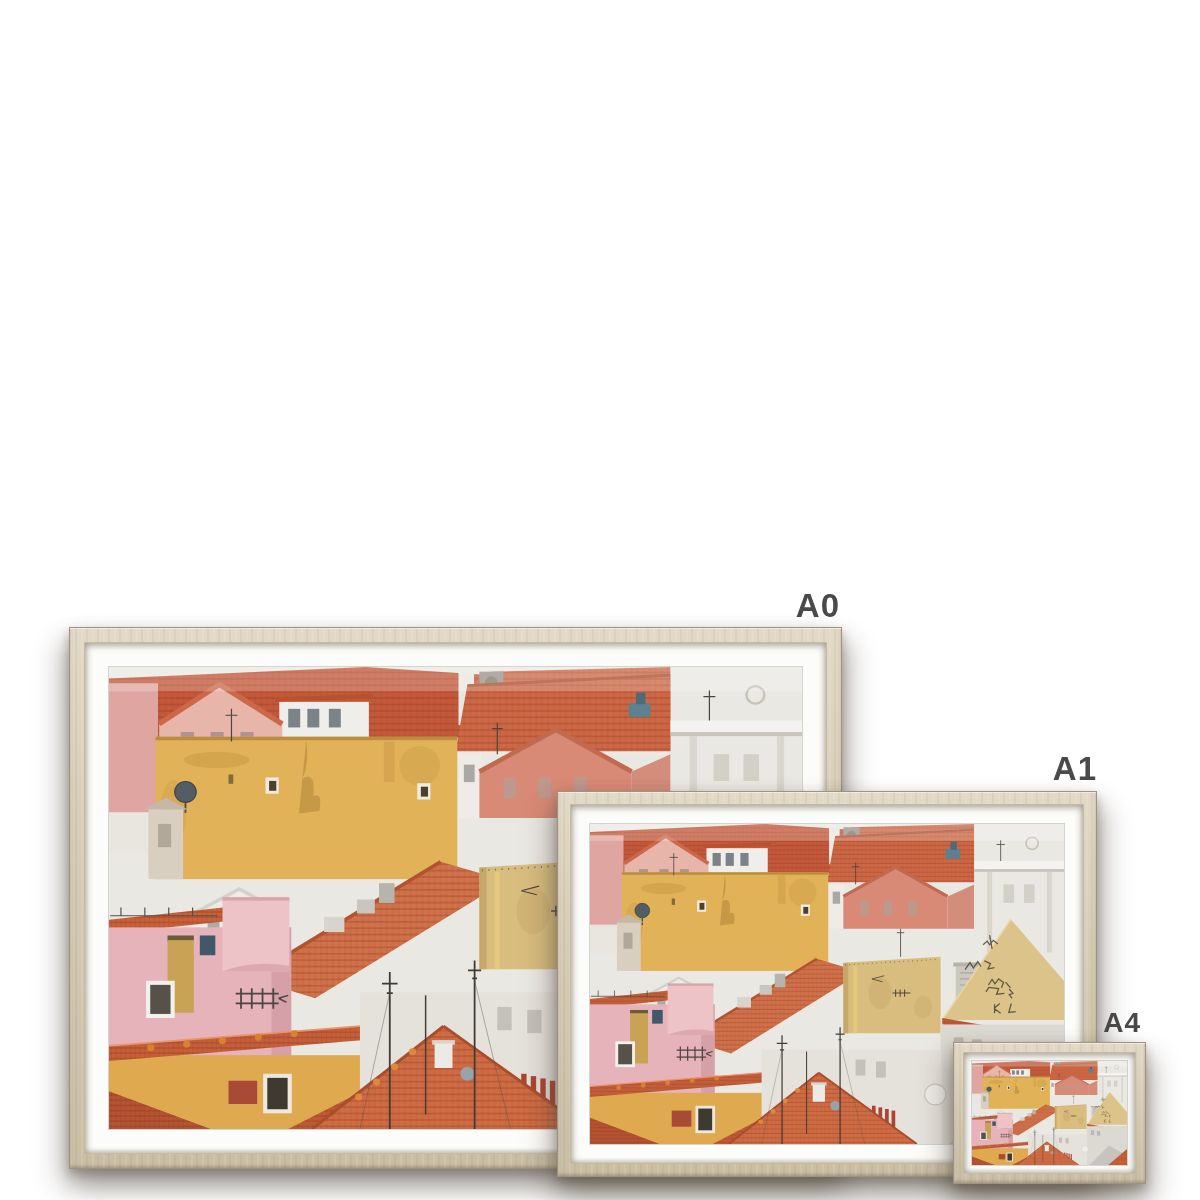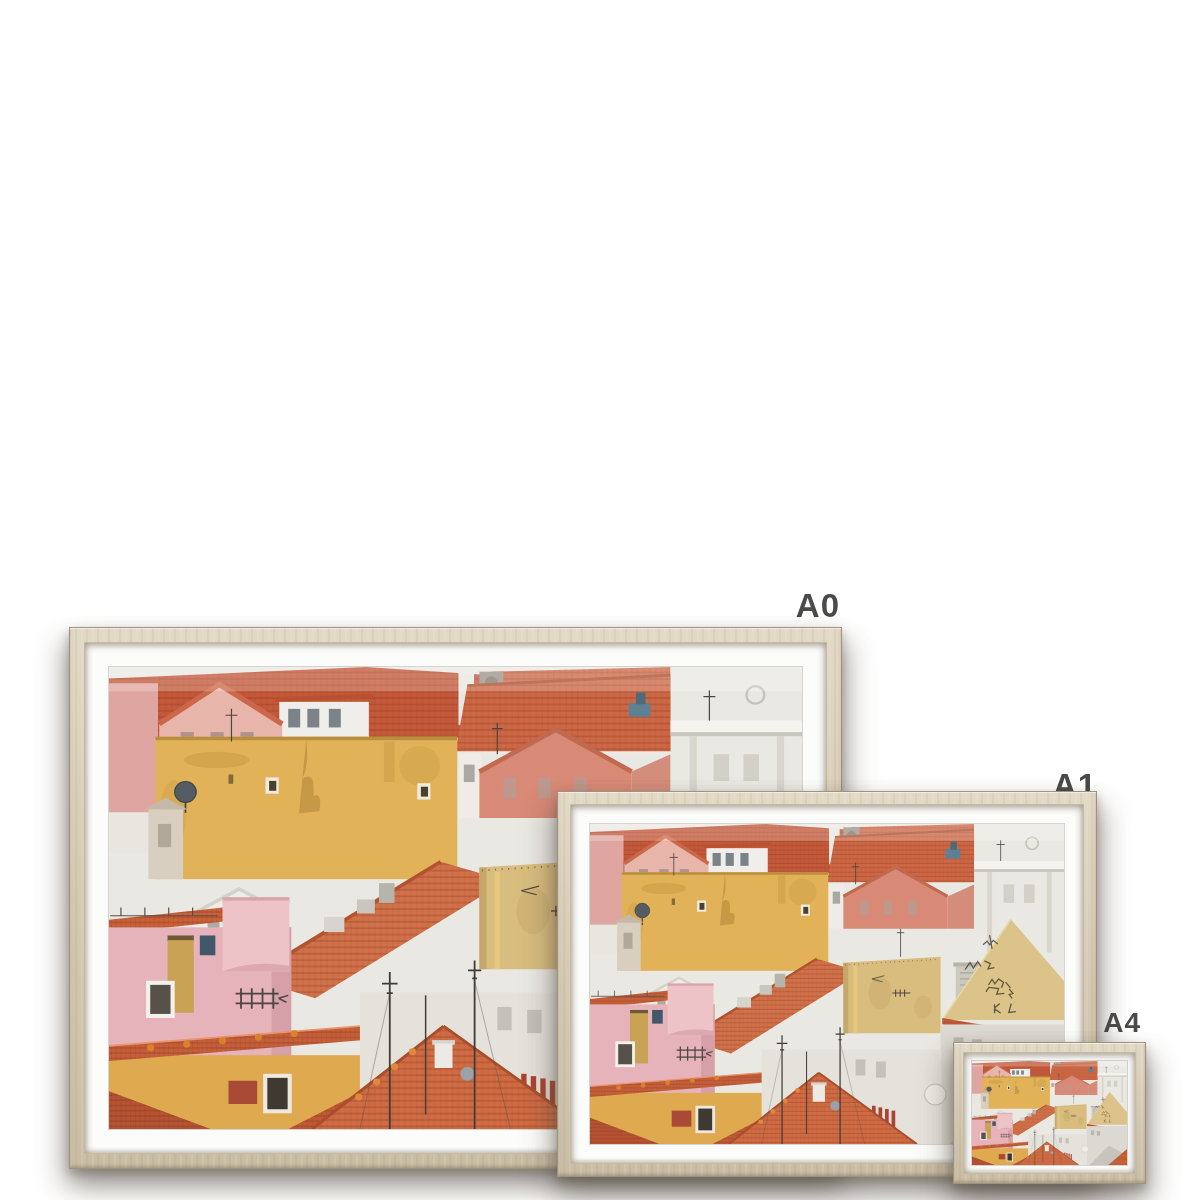--- a/index.html
+++ b/index.html
@@ -62,21 +62,21 @@
     position:absolute;
     font-weight:700;
     font-size:33px;
     line-height:1;
     letter-spacing:1px;
     color:var(--label-text,#4a4a4a);
     text-align:right;
     width:150px;
   }
   #label-a0{left:690px;top:589px;}
-  #label-a1{left:947px;top:769px;}
+  #label-a1{left:947px;top:752px;}
   #label-a4{left:991px;top:1009px;font-size:28px;}
 
   .defs-svg{position:absolute;width:0;height:0;overflow:hidden;}
 </style>
 </head>
 <body>
 
 <div class="stage">
 
   <svg class="defs-svg" aria-hidden="true">

